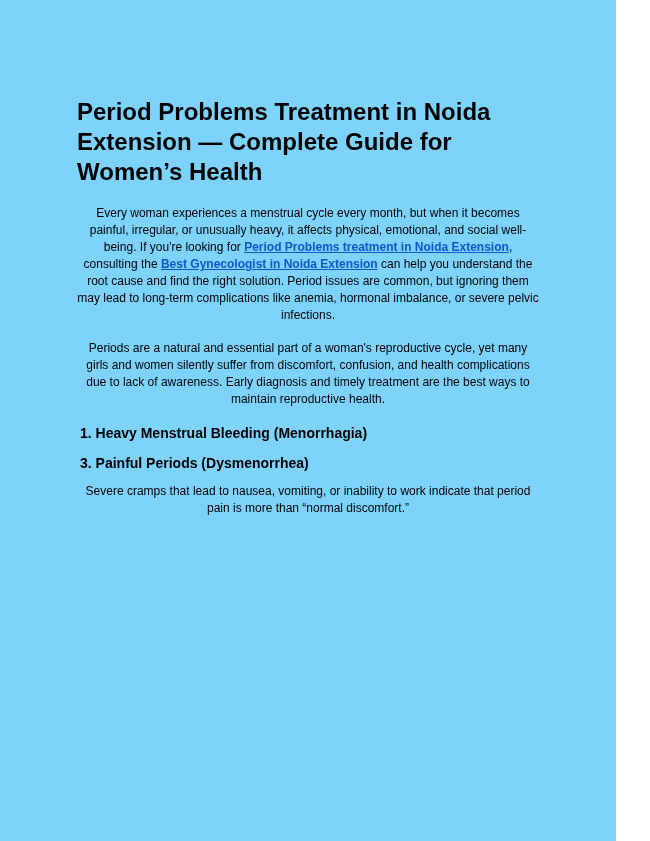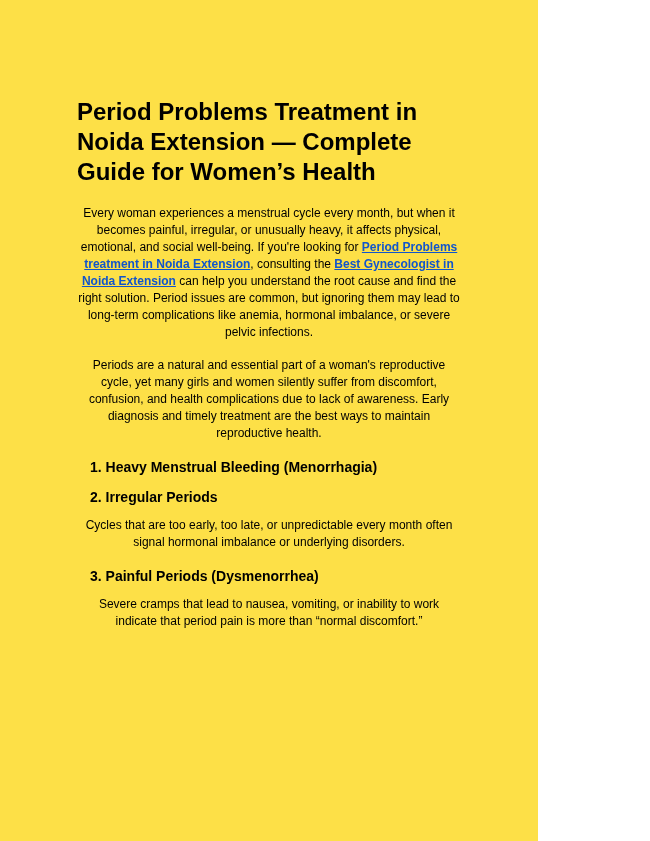--- a/index.html
+++ b/index.html
@@ -3,23 +3,23 @@
 <meta charset="utf-8">
 <style>
   * { box-sizing: border-box; }
   html, body {
     margin: 0;
     padding: 0;
     background: #ffffff;
   }
   .page {
     position: relative;
-    width: 538px;
+    width: 616px;
     height: 841px;
-    background: #fde047;
+    background: #7dd3fc;
     padding: 97px 77px 40px 77px;
     font-family: "Liberation Sans", "DejaVu Sans", sans-serif;
     color: #000000;
     overflow: hidden;
   }
   h1.doc-title {
     font-size: 24px;
     line-height: 30px;
     font-weight: bold;
     margin: 0 0 18px 0;
@@ -29,21 +29,21 @@
     font-size: 17px;
     line-height: 20px;
     font-weight: bold;
     margin: 10px 0 14px 0;
     color: #000000;
   }
   h3.doc-h3 {
     font-size: 14px;
     line-height: 18px;
     font-weight: bold;
-    margin: 12px 0 11px 13px;
+    margin: 12px 0 11px 3px;
     color: #000000;
   }
   p.doc-p {
     font-size: 12px;
     line-height: 17px;
     margin: 0 0 16px 0;
     color: #000000;
     text-align: center;
   }
   a.doc-link {
@@ -67,24 +67,20 @@
   <section>
     <p class="doc-p">Periods are a natural and essential part of a woman's reproductive cycle, yet many girls and women silently suffer from discomfort, confusion, and health complications due to lack of awareness. Early diagnosis and timely treatment are the best ways to maintain reproductive health.</p>
   </section>
 
   <section>
 
     <div>
       <h3 class="doc-h3">1. Heavy Menstrual Bleeding (Menorrhagia)</h3>
     </div>
 
-    <div>
-      <h3 class="doc-h3">2. Irregular Periods</h3>
-      <p class="doc-p">Cycles that are too early, too late, or unpredictable every month often signal hormonal imbalance or underlying disorders.</p>
-    </div>
 
     <div>
       <h3 class="doc-h3">3. Painful Periods (Dysmenorrhea)</h3>
       <p class="doc-p">Severe cramps that lead to nausea, vomiting, or inability to work indicate that period pain is more than “normal discomfort.”</p>
     </div>
 
   </section>
 
 </div>
 

